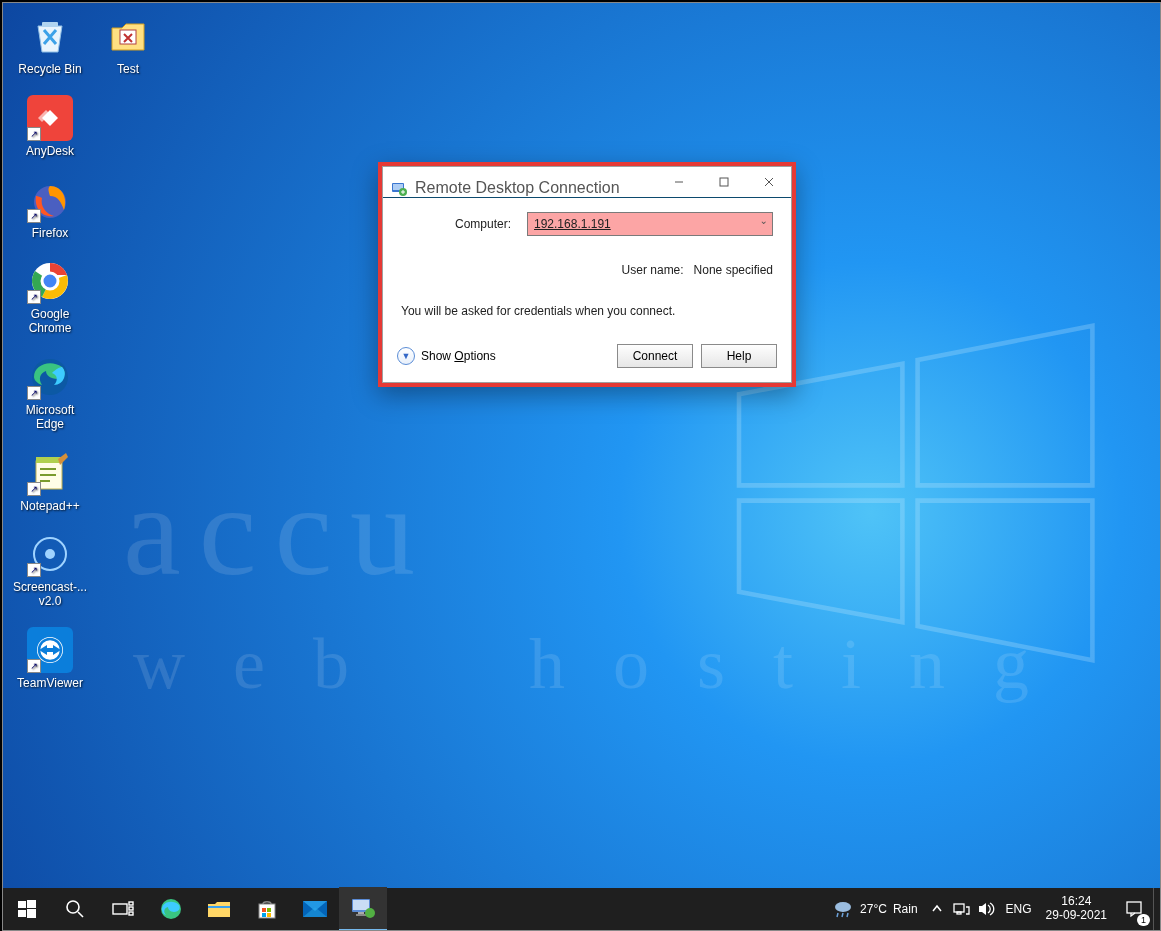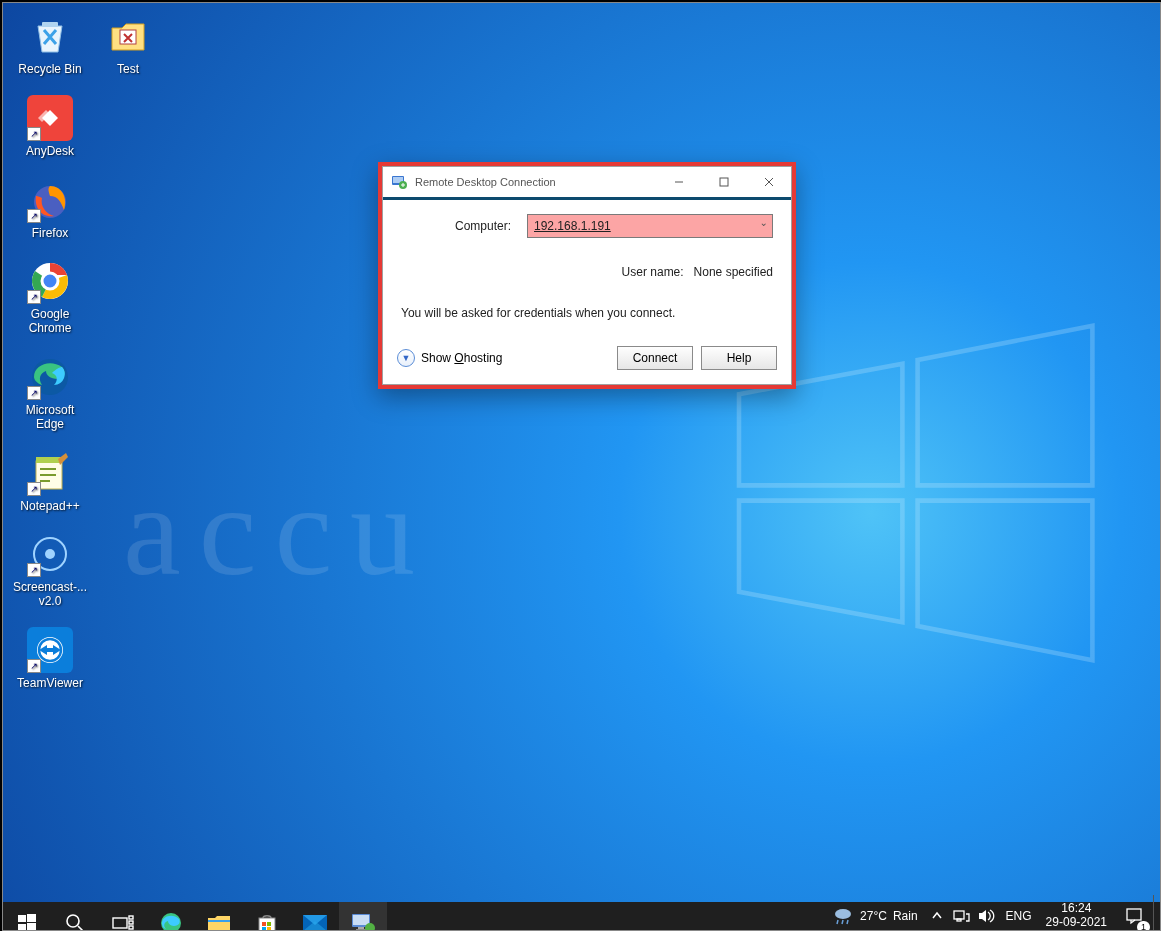--- a/index.html
+++ b/index.html
@@ -9,41 +9,41 @@
   .watermark{position:absolute;left:120px;top:452px;color:rgba(255,255,255,.12);font-size:130px;letter-spacing:18px;font-weight:300;font-family:Georgia,serif;}
   .watermark2{position:absolute;left:130px;top:620px;color:rgba(255,255,255,.12);font-size:72px;letter-spacing:48px;font-weight:300;font-family:Georgia,serif;white-space:pre;}
   .icons{position:absolute;left:8px;top:10px;}
   .dicon{width:78px;text-align:center;color:#fff;font-size:12px;text-shadow:1px 1px 2px rgba(0,0,0,.8);margin-bottom:18px;cursor:pointer;}
   .dicon .ic{width:46px;height:46px;margin:0 auto 4px;border-radius:6px;display:flex;align-items:center;justify-content:center;position:relative;}
   .dicon .lbl{line-height:1.15;word-break:break-word;}
   .shortcut{position:absolute;left:0;bottom:0;width:12px;height:12px;background:#fff;border:1px solid #888;display:flex;align-items:center;justify-content:center;font-size:9px;color:#006;}
   
   .rdc-wrap{position:absolute;left:375px;top:159px;width:410px;border:4px solid #e53935;box-shadow:0 8px 24px rgba(0,0,0,.35);}
   .rdc{background:#fff;border:1px solid #a0a0a0;}
-  .titlebar{height:30px;background:#fff;display:flex;align-items:center;font-size:11px;color:#555;border-bottom:3px solid #0c4a6e;}
+  .titlebar{height:30px;background:#fff;display:flex;align-items:flex-end;font-size:16px;color:#555;border-bottom:1px solid #0c4a6e;}
   .titlebar .ticon{width:16px;height:16px;margin:0 8px;}
   .titlebar .spacer{flex:1;}
   .wbtn{width:45px;height:30px;display:flex;align-items:center;justify-content:center;color:#555;cursor:pointer;}
   .banner{height:70px;background:linear-gradient(#fff,#f3f3f3);display:flex;align-items:center;padding-left:14px;border-bottom:1px solid #ddd;}
   .banner .bicon{width:48px;height:44px;margin-right:10px;}
   .banner .btxt1{font-size:17px;color:#0a3e8f;font-weight:400;line-height:1;}
   .banner .btxt2{font-size:22px;color:#0a3e8f;font-weight:700;line-height:1.05;}
   .body{padding:14px 18px 4px;font-size:12px;color:#222;}
   .frow{display:flex;align-items:center;margin-bottom:27px;justify-content:flex-end;}
   .frow .lab{width:72px;}
   .combo{flex:0 0 232px;height:22px;border:1px solid #7a7a7a;display:flex;align-items:center;padding:0 6px;background:#fca5a5;position:relative;text-decoration:underline;}
   .combo .arrow{position:absolute;right:4px;top:2px;color:#555;font-size:10px;}
   .note{margin:6px 0 16px;}
   .footer{display:flex;align-items:center;padding:6px 14px 14px;font-size:12px;}
   .show-opt{display:flex;align-items:center;gap:6px;cursor:pointer;}
   .show-opt .chev{width:16px;height:16px;border:1px solid #5b8dd6;border-radius:50%;display:flex;align-items:center;justify-content:center;color:#3367c7;font-size:9px;background:linear-gradient(#fff,#e8f0fb);}
   .footer .spacer{flex:1;}
   .btn{width:74px;height:22px;border:1px solid #8a8a8a;background:linear-gradient(#fefefe,#e6e6e6);font-size:12px;margin-left:8px;cursor:pointer;display:flex;align-items:center;justify-content:center;}
   
-  .taskbar{position:absolute;left:0;right:0;bottom:0;height:28px;background:#1f1f1f;display:flex;color:#fff;font-size:12px;}
+  .taskbar{position:absolute;left:0;right:0;bottom:0;height:42px;background:#1f1f1f;display:flex;align-items:center;color:#fff;font-size:12px;}
   .tbitem{width:48px;height:42px;display:flex;align-items:center;justify-content:center;cursor:pointer;}
   .tray{margin-left:auto;display:flex;align-items:center;height:100%;}
   .tray .titem{padding:0 8px;height:42px;display:flex;align-items:center;cursor:pointer;gap:6px;}
   .clock{text-align:center;line-height:1.15;font-size:12px;}
   .peek{width:6px;height:42px;border-left:1px solid #555;cursor:pointer;}
   .notif{position:relative;}
   .notif .badge{position:absolute;right:3px;bottom:4px;background:#fff;color:#000;font-size:9px;border-radius:8px;padding:0 4px;line-height:12px;}
 </style>
 </head>
 <body>
@@ -54,20 +54,21 @@
     <svg viewBox="0 0 100 100">
         <g fill="none" stroke="#cfeeff" stroke-width="1.2">
           <path d="M5 24 L48 16 L48 48 L5 48 Z"></path>
           <path d="M52 15 L98 6 L98 48 L52 48 Z"></path>
           <path d="M5 52 L48 52 L48 84 L5 76 Z"></path>
           <path d="M52 52 L98 52 L98 94 L52 85 Z"></path>
         </g>
       </svg>
   </div>
   <div class="watermark">accu</div>
+  <div class="watermark2">web  hosting</div>
 
   <div class="icons">
     <div style="display:flex;">
       <div>
         <div class="dicon">
           <div class="ic">
               <svg width="44" height="44" viewBox="0 0 44 44">
                 <path d="M10 12 L34 12 L30 38 L14 38 Z" fill="#e8f4fd" stroke="#8fbfe6"></path>
                 <rect x="14" y="8" width="16" height="5" rx="1" fill="#b0d4f0"></rect>
                 <path d="M16 16 L28 30 M28 16 L16 30" stroke="#3da2e8" stroke-width="3" fill="none"></path>
@@ -211,21 +212,21 @@
         </div>
         <div class="frow">
           <div class="lab">User name:</div>
           <div>None specified</div>
         </div>
         <div class="note">You will be asked for credentials when you connect.</div>
       </div>
       <div class="footer">
         <div class="show-opt">
           <span class="chev">▼</span>
-          <span><span style="text-decoration:none">Show </span><span style="text-decoration:underline">O</span><span>hosting</span></span>
+          <span><span style="text-decoration:none">Show </span><span style="text-decoration:underline">O</span><span>ptions</span></span>
         </div>
         <span class="spacer"></span>
         <div class="btn">Connect</div>
         <div class="btn">Help</div>
       </div>
     </div>
   </div>
 
   <div class="taskbar">
     <div class="tbitem">

